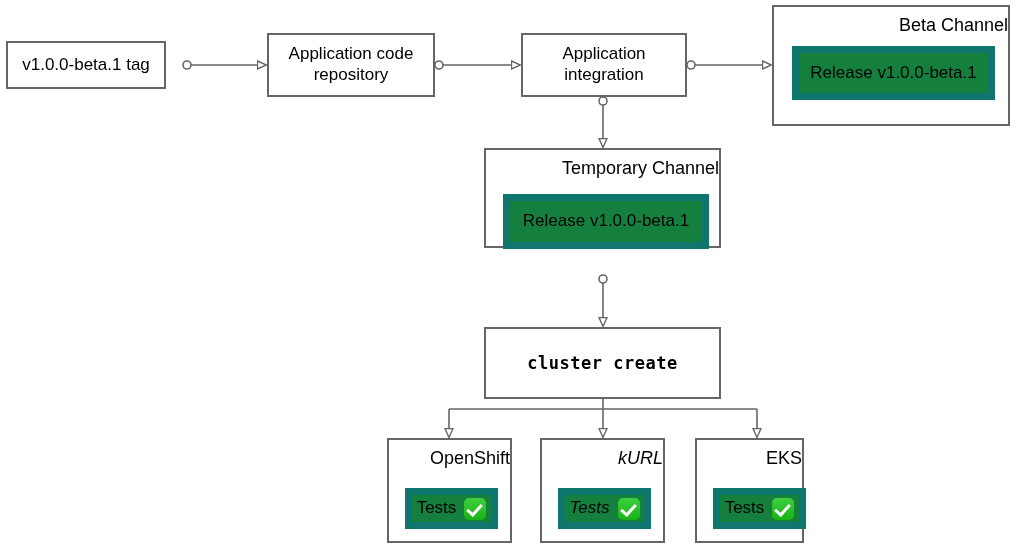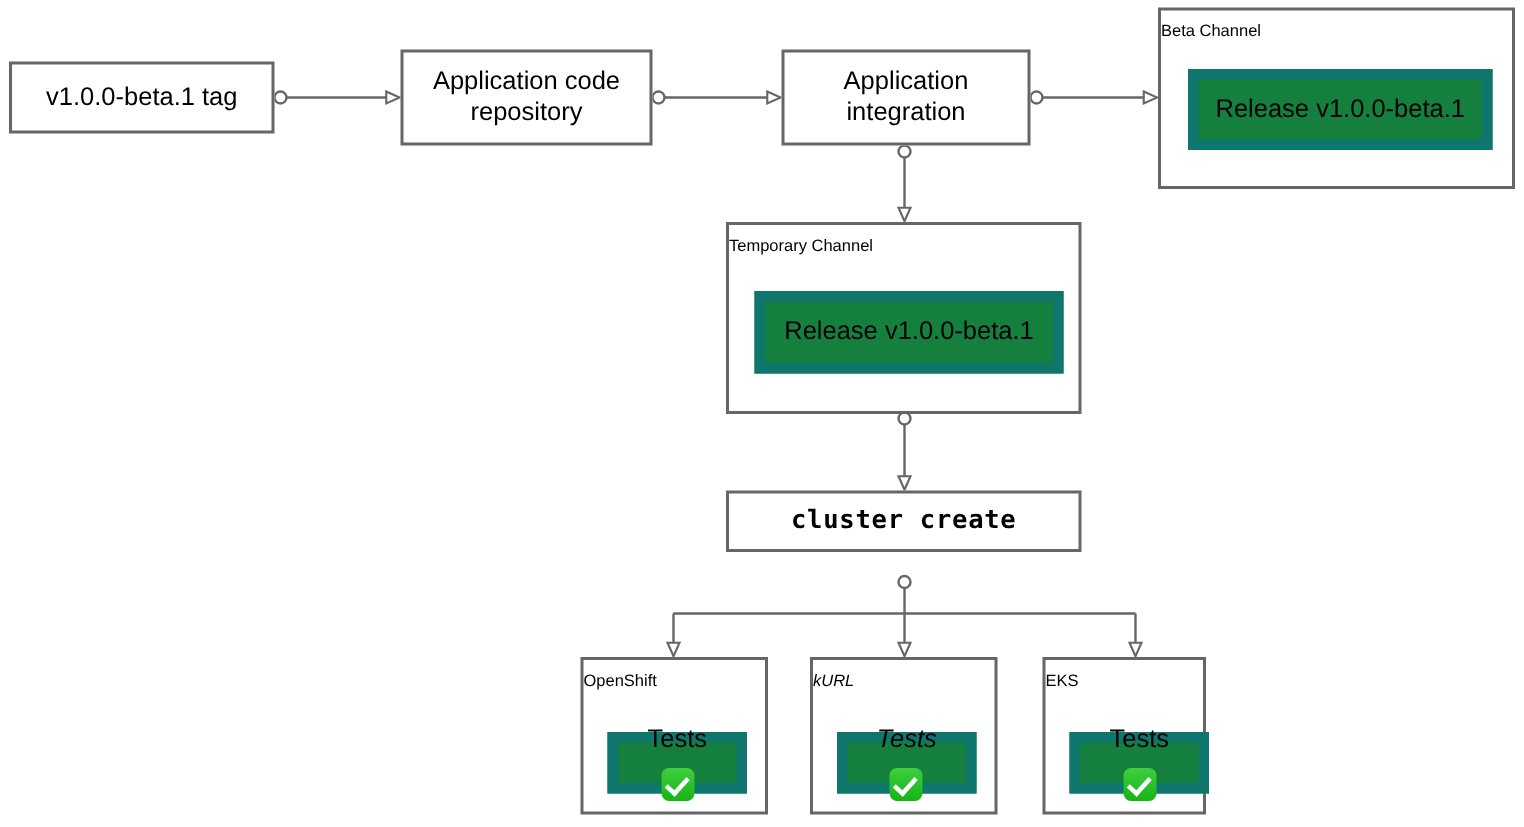--- a/index.html
+++ b/index.html
@@ -42,22 +42,22 @@
   }
   .node.container {
     display: block;
     padding: 0;
   }
   .container-title {
     position: absolute;
     left: 0;
     right: 0;
     top: 8px;
-    text-align: left;
-    font-size: 11px;
+    text-align: right;
+    font-size: 18px;
     color: #000000;
     line-height: 1.2;
   }
   .inner-node {
     position: absolute;
     box-sizing: border-box;
     border: 7px solid #0f766e;
     background: #15803d;
     display: flex;
     align-items: center;
@@ -71,21 +71,20 @@
     font-family: "DejaVu Sans Mono", "Liberation Mono", monospace;
     font-weight: bold;
     font-size: 17px;
     letter-spacing: 0.5px;
   }
   .tests-row {
     display: flex;
     align-items: center;
     justify-content: flex-start;
     gap: 8px;
-    flex-direction: column;
   }
   .check-badge {
     display: inline-block;
     width: 22px;
     height: 22px;
     border-radius: 5px;
     background: linear-gradient(#3fcf3f, #16b316);
     position: relative;
     flex: 0 0 auto;
   }
@@ -145,47 +144,47 @@
     <g>
       <circle cx="603" cy="388" r="4" fill="#ffffff" stroke="#666666" stroke-width="1.6"></circle>
       <path d="M603,392 L603,409" stroke="#666666" stroke-width="1.6" fill="none"></path>
       <path d="M449,409 L757,409" stroke="#666666" stroke-width="1.6" fill="none"></path>
       <line x1="449" y1="409" x2="449" y2="437" stroke="#666666" stroke-width="1.6" marker-end="url(#arrowhead)"></line>
       <line x1="603" y1="409" x2="603" y2="437" stroke="#666666" stroke-width="1.6" marker-end="url(#arrowhead)"></line>
       <line x1="757" y1="409" x2="757" y2="437" stroke="#666666" stroke-width="1.6" marker-end="url(#arrowhead)"></line>
     </g>
   </svg>
 
-  <div class="node" style="left:6px; top:41px; width:177px; height:48px;">
+  <div class="node" style="left:6px; top:41px; width:160px; height:48px;">
     <span>v1.0.0-beta.1 tag</span>
   </div>
 
   <div class="node" style="left:267px; top:33px; width:168px; height:64px;">
     <span>Application code repository</span>
   </div>
 
   <div class="node" style="left:521px; top:33px; width:166px; height:64px;">
     <span>Application integration</span>
   </div>
 
   <div class="node container" style="left:772px; top:5px; width:238px; height:121px;">
     <div class="container-title">Beta Channel</div>
     <div class="inner-node" style="left:18px; top:39px; width:203px; height:54px;">
       <span>Release v1.0.0-beta.1</span>
     </div>
   </div>
 
-  <div class="node container" style="left:484px; top:148px; width:237px; height:128px;">
+  <div class="node container" style="left:484px; top:148px; width:237px; height:100px;">
     <div class="container-title">Temporary Channel</div>
     <div class="inner-node" style="left:17px; top:44px; width:206px; height:55px;">
       <span>Release v1.0.0-beta.1</span>
     </div>
   </div>
 
-  <div class="node" style="left:484px; top:327px; width:237px; height:41px;">
+  <div class="node" style="left:484px; top:327px; width:237px; height:72px;">
     <span class="mono-bold">cluster create</span>
   </div>
 
   <div class="node container" style="left:387px; top:438px; width:125px; height:105px;padding-left:34px;">
     <div class="container-title">OpenShift</div>
     <div class="inner-node" style="left:16px; top:48px; width:93px; height:41px;">
       <span class="tests-row">
         <span class="tests-label">Tests</span>
         <span class="check-badge"></span>
       </span>

